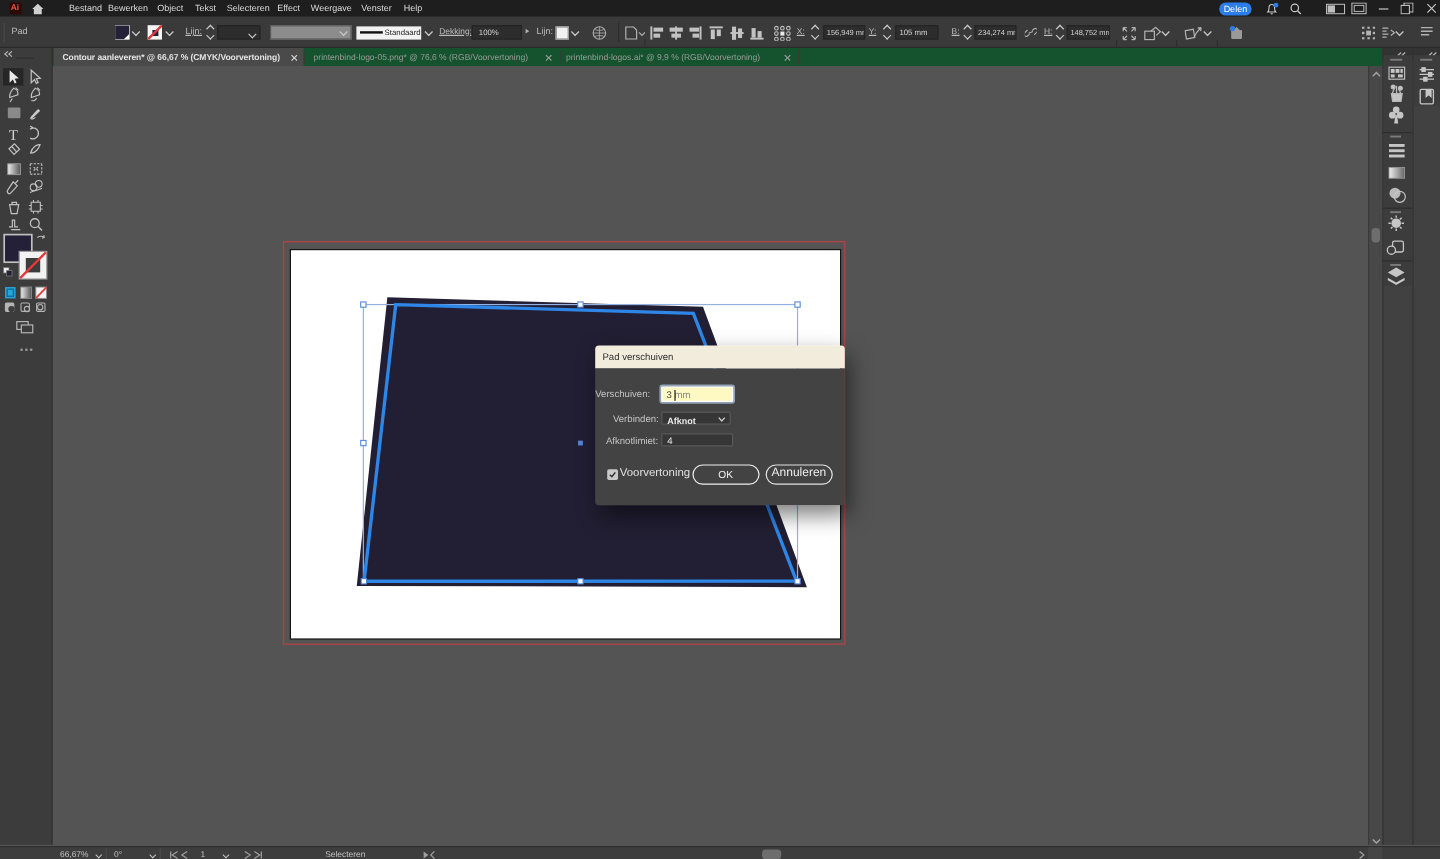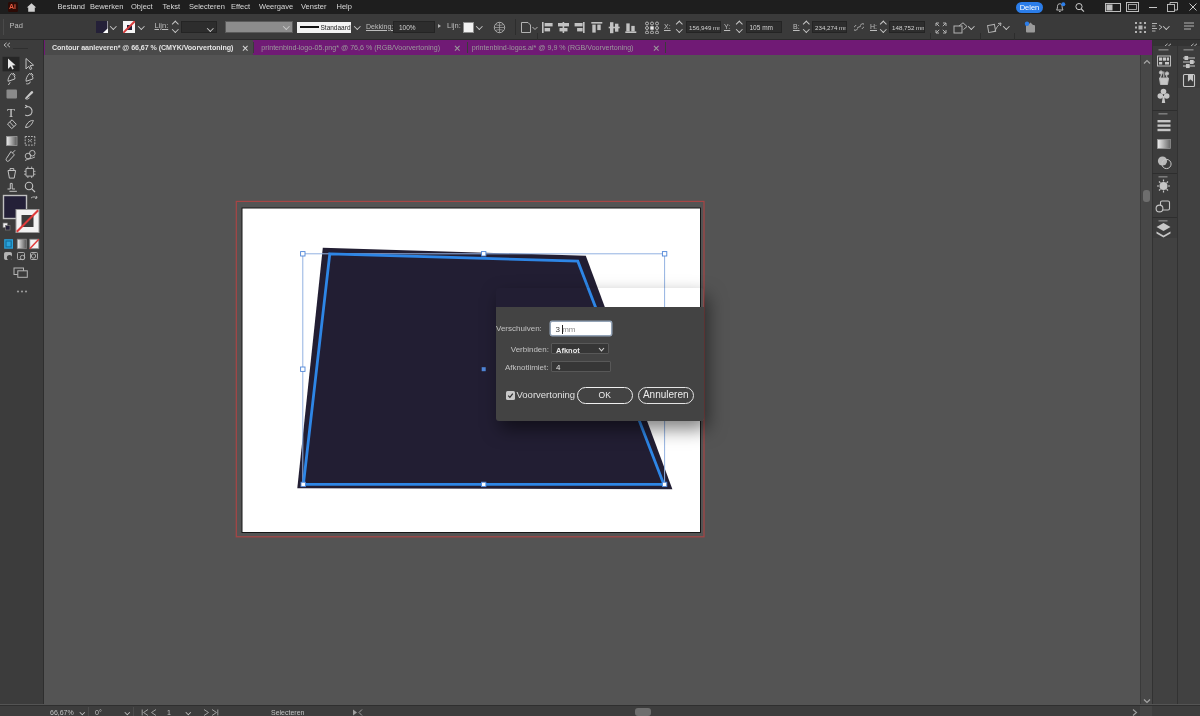--- a/index.html
+++ b/index.html
@@ -191,21 +191,21 @@
     </svg>
   <svg class="ab" style="left:1151px;top:7.5px" width="12" height="11" viewBox="0 0 12 11">
       <path d="M1 1.5 H6 M1 4 H4.5 M1 6.5 H6 M1 9 H4.5 M8 3 L11 5.2 L8 7.5" fill="none" stroke="#b2b2b2" stroke-width="1"></path>
     </svg>
   <div class="cd" style="left:1164px;top:9.5px"></div>
   <svg class="ab" style="left:1184px;top:8px" width="10" height="10" viewBox="0 0 10 10">
       <path d="M0 1 H10 M0 4 H10 M0 7 H7" stroke="#b2b2b2" stroke-width="1.2"></path>
     </svg>
 </div>
 
-<div class="ab" style="left:0;top:40px;width:1200px;height:15px;background:#701a75">
+<div class="ab" style="left:0;top:40px;width:1200px;height:15px;background:#14532d">
   <div class="ab" style="left:44.8px;top:0;width:208.5px;height:15px;background:#4a4a4a"></div>
   <div class="t" style="left:52px;top:3.2px;color:#e4e4e4;font-weight:bold;font-size:7.1px;letter-spacing:-0.05px">Contour aanleveren* @ 66,67 % (CMYK/Voorvertoning)</div>
   <svg class="ab" style="left:241.5px;top:4.5px" width="6.5" height="6.5" viewBox="0 0 7 7">
       <path d="M1 1 L6 6 M6 1 L1 6" stroke="#d6d6d6" stroke-width="1.1"></path>
     </svg>
   <div class="ab" style="left:253.3px;top:2px;width:1px;height:11px;background:#3a3a3a"></div>
   <div class="t" style="left:261.3px;top:3.2px;color:#9b9b9b;font-size:7.1px">printenbind-logo-05.png* @ 76,6 % (RGB/Voorvertoning)</div>
   <svg class="ab" style="left:454px;top:4.5px" width="6.5" height="6.5" viewBox="0 0 7 7">
       <path d="M1 1 L6 6 M6 1 L1 6" stroke="#9b9b9b" stroke-width="1.1"></path>
     </svg>
@@ -308,23 +308,24 @@
     <rect x="256.6" y="312" width="4.4" height="4.4"></rect>
     <rect x="257" y="427.2" width="4.4" height="4.4"></rect>
     <rect x="437.5" y="427.2" width="4.4" height="4.4"></rect>
     <rect x="618.4" y="427.2" width="4.4" height="4.4"></rect>
   </g>
   <rect x="437.7" y="312.2" width="4" height="4" fill="#4f86d8"></rect>
 </svg>
 </div>
 
 <div class="ab" style="left:496px;top:288px;width:207.5px;height:133px;box-shadow:4px 8px 18px rgba(0,0,0,0.5);border-radius:3px">
+  <div class="ab" style="left:0;top:0;width:207.5px;height:19px;background:#f1ecdc;border-radius:3px 3px 0 0;color:#2e2e2e;font-size:8px;line-height:19px;padding-left:6px">Pad verschuiven</div>
   <div class="ab" style="left:0;top:19px;width:207.5px;height:114px;background:#434343;border-radius:0 0 3px 3px">
     <div class="t" style="left:0;top:17px;width:71px;text-align:left;color:#c3c3c3;font-size:8px">Verschuiven:</div>
-    <div class="ab" style="left:54.5px;top:15px;width:60px;height:12.5px;background:#ffffff;border:1px solid #fff;box-shadow:0 0 0 1.5px rgba(190,215,245,0.65);border-radius:1px">
+    <div class="ab" style="left:54.5px;top:15px;width:60px;height:12.5px;background:#fef9c3;border:1px solid #fff;box-shadow:0 0 0 1.5px rgba(190,215,245,0.65);border-radius:1px">
       <div class="t" style="left:4px;top:1.5px;color:#3a3a3a;font-size:8px">3 <span style="color:#8a8a8a">mm</span></div>
       <div class="ab" style="left:10.5px;top:1.5px;width:1px;height:9px;background:#222"></div>
     </div>
     <div class="t" style="left:0;top:37.5px;width:53px;text-align:right;color:#c3c3c3;font-size:8px">Verbinden:</div>
     <div class="ab" style="left:54.5px;top:35.5px;width:58px;height:11.5px;background:#363636;border:1px solid #585858;border-radius:1px">
       <div class="t" style="left:4.5px;top:2px;color:#ececec;font-size:7.5px;font-weight:bold">Afknot</div>
       <svg class="ab" style="left:46px;top:3.5px" width="7" height="5" viewBox="0 0 7 5">
           <path d="M1 1 L3.5 3.8 L6 1" fill="none" stroke="#cfcfcf" stroke-width="1.1"></path>
         </svg>
     </div>

